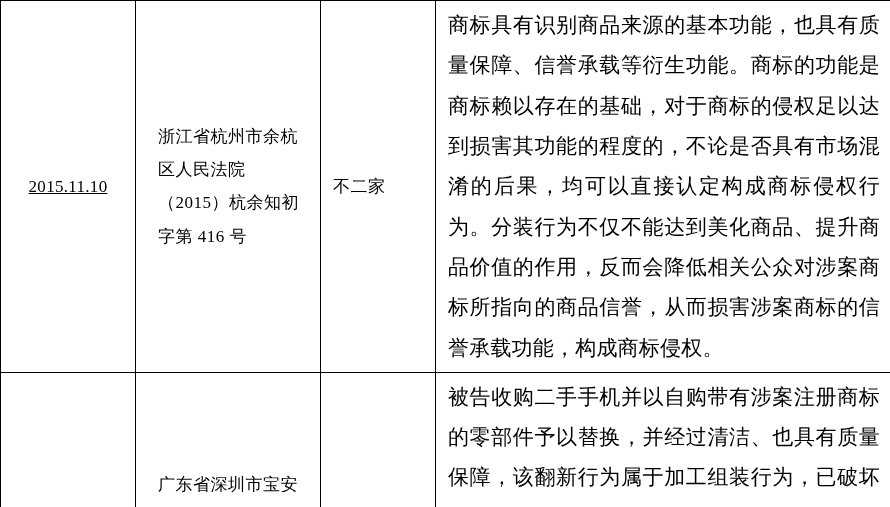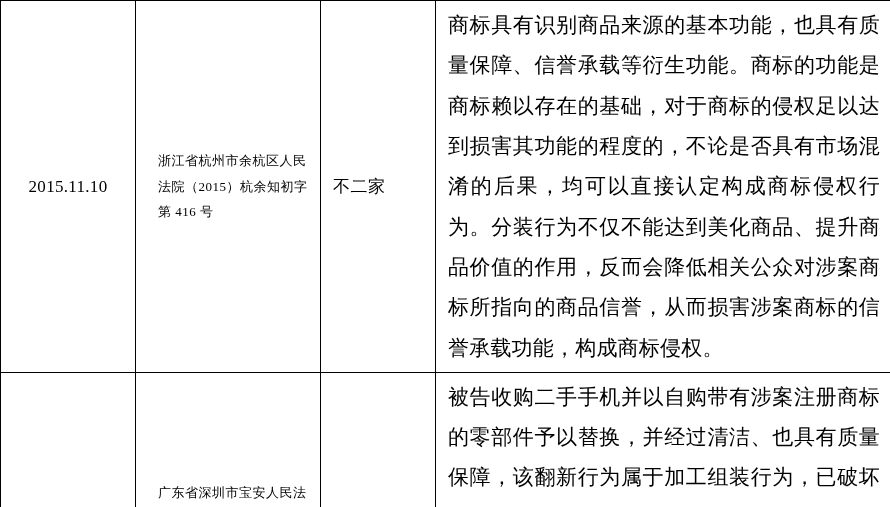--- a/index.html
+++ b/index.html
@@ -30,24 +30,25 @@
   .col-text   { width: 455px; }
 
   .cell-inner {
     padding: 6px 12px;
   }
   .date-cell .cell-inner {
     text-align: center;
     font-size: 17px;
     line-height: 1.5;
     letter-spacing: 0.3px;
+    text-decoration: underline;
   }
   .court-cell .cell-inner {
     text-align: left;
-    font-size: 13px;
+    font-size: 17px;
     line-height: 1.95;
     padding-left: 22px;
     padding-right: 10px;
     letter-spacing: 0.5px;
   }
   .brand-cell .cell-inner {
     text-align: left;
     font-size: 17px;
     line-height: 1.6;
     letter-spacing: 0.5px;

